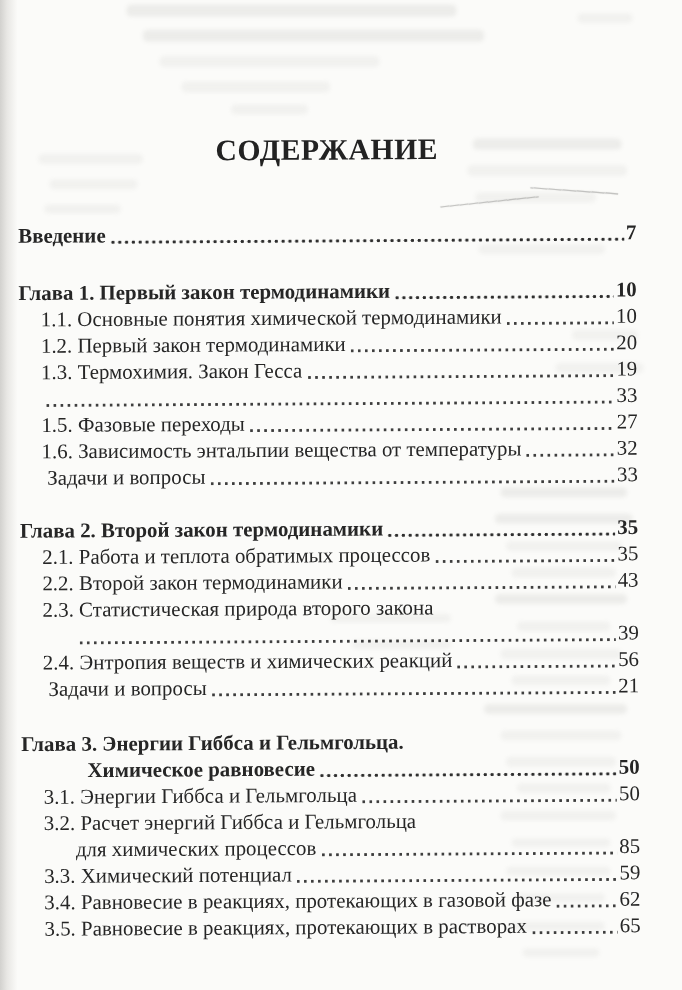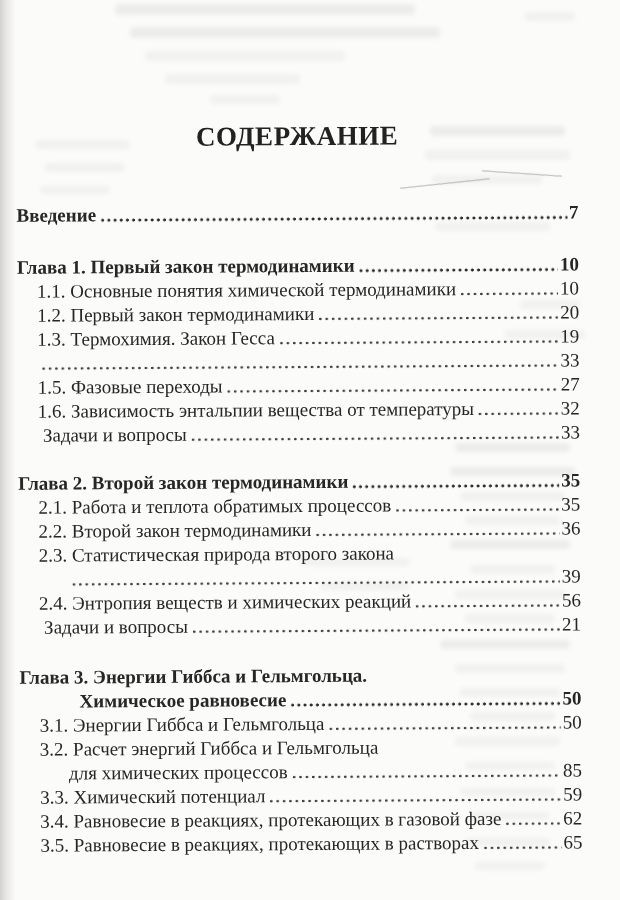--- a/index.html
+++ b/index.html
@@ -165,21 +165,21 @@
         <span class="pnum">35</span>
       </div>
       <div class="row lvl-1">
         <span class="label">2.1. Работа и теплота обратимых процессов</span>
         <span class="dots"></span>
         <span class="pnum">35</span>
       </div>
       <div class="row lvl-1">
         <span class="label">2.2. Второй закон термодинамики</span>
         <span class="dots"></span>
-        <span class="pnum">36</span>
+        <span class="pnum">43</span>
       </div>
       <div>
         <div class="row lvl-1">
           <span class="label">2.3. Статистическая природа второго закона</span>
         </div>
         <div class="row cont-1">
           <span class="dots"></span>
           <span class="pnum">39</span>
         </div>
       </div>

